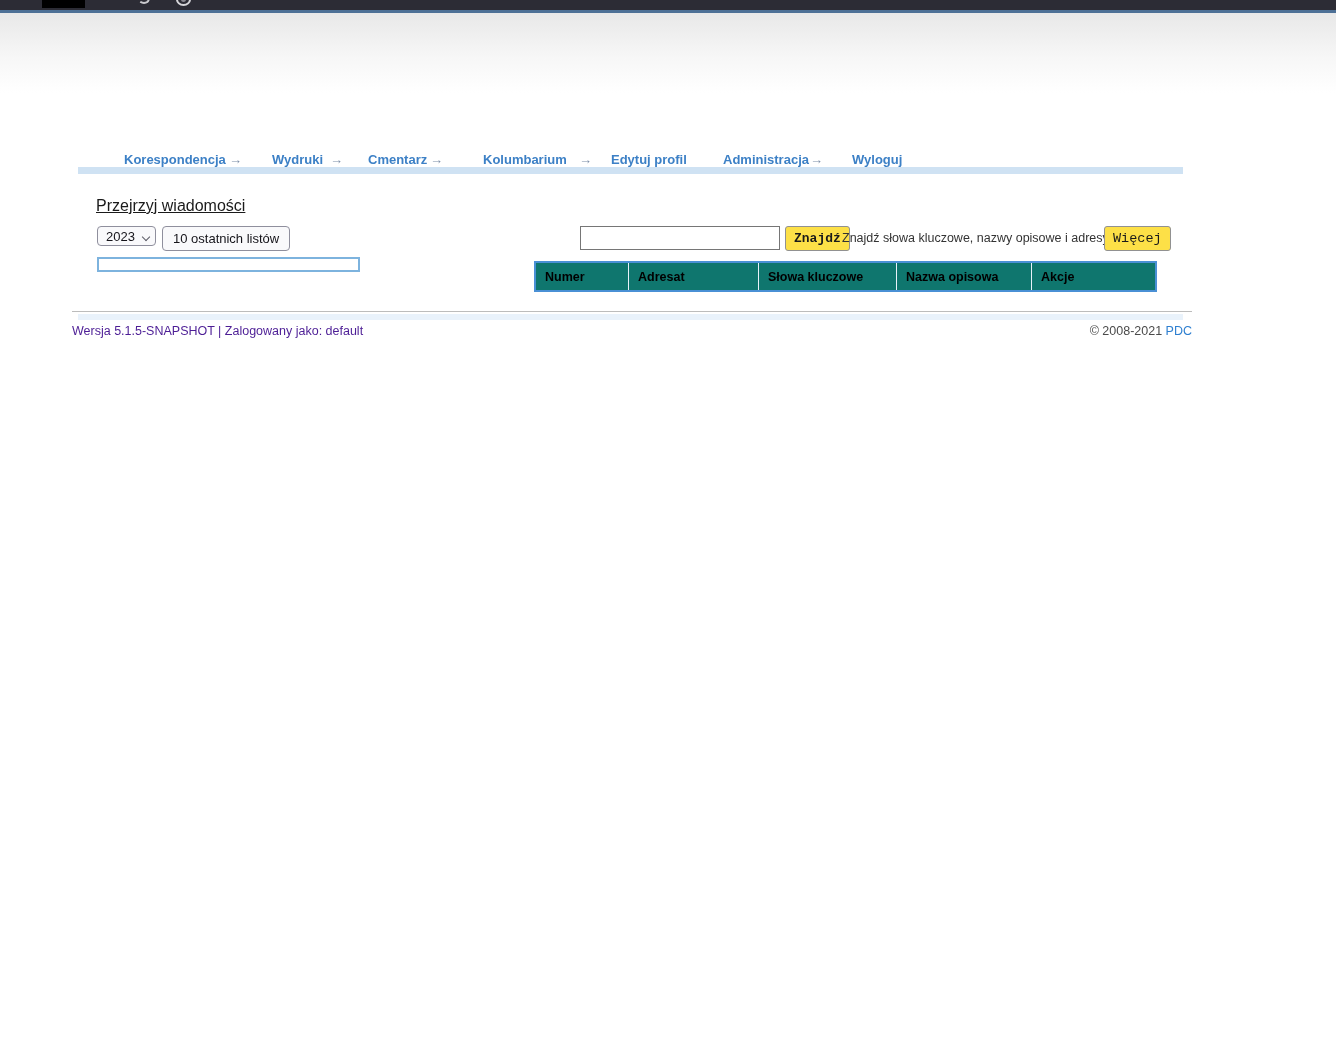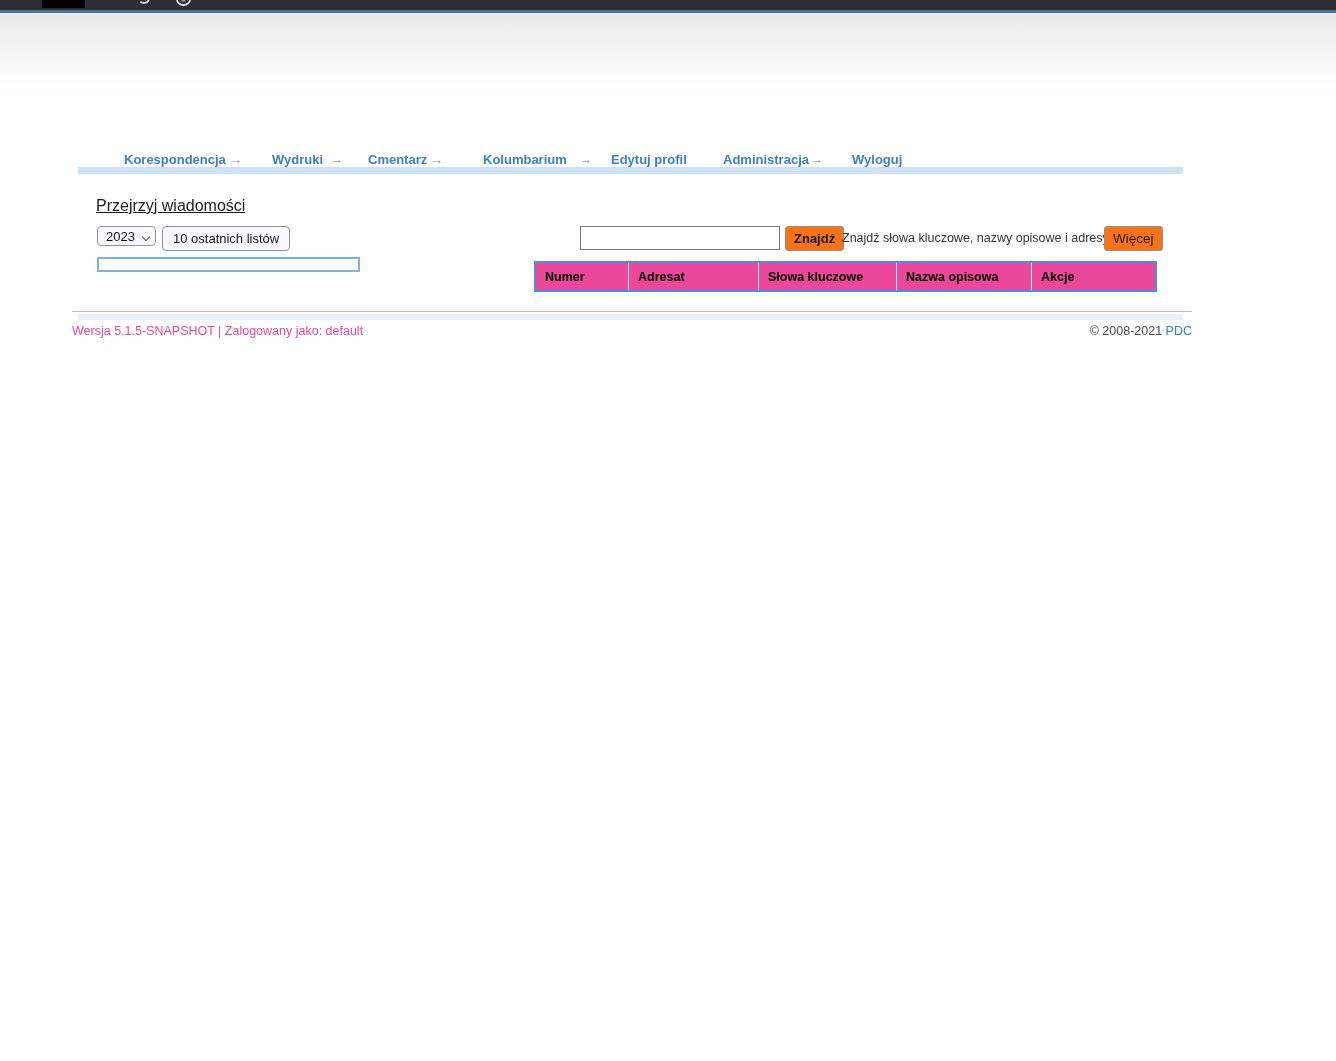--- a/index.html
+++ b/index.html
@@ -99,56 +99,56 @@
   }
 
   
   .search-input {
     position:absolute; left:580px; top:226px; width:200px; height:24px;
     border:1px solid #767676; background:#ffffff; outline:none;
     font-family:"Liberation Sans", sans-serif; font-size:13px; padding:0 4px;
   }
   .btn-default {
     position:absolute; top:226px; height:25px;
-    font-family:Liberation Sans, sans-serif;
+    font-family:Liberation Mono, monospace;
     font-size:13px; font-weight:bold; color:#1a1a1a;
-    background:#f97316; border:1px solid #919191; border-radius:3px;
+    background:#fde047; border:1px solid #919191; border-radius:3px;
     padding:0 8px; cursor:pointer;
   }
   .find-button { left:785px; }
   .more-button { left:1104px; font-weight:400; font-size:13.5px; }
   .search-hint {
     position:absolute; left:842px; top:231px;
     font-size:12.5px; color:#333333; white-space:nowrap;
   }
 
   
   .messages-table {
     position:absolute; left:534px; top:261px; width:623px;
     border-collapse:separate; border-spacing:0;
     border:2px solid #4a90d5;
   }
   .messages-table th {
-    background:#ec4899;
+    background:#0f766e;
     font-size:12.5px; font-weight:bold; color:#000000;
     text-align:left; padding:6px 6px 6px 9px; height:27px;
     border-left:1px solid #e9f1f9;
   }
   .messages-table th:first-child { border-left:none; }
 
   
   .footer-divider {
     position:absolute; left:72px; top:311px; width:1120px; height:1px; background:#bcbcbc;
   }
   .footer-strip {
     position:absolute; left:78px; top:314px; width:1105px; height:6px; background:#e9f2fb;
   }
   .footer-left {
     position:absolute; left:72px; top:324px;
-    font-size:12.5px; color:#ec4899;
+    font-size:12.5px; color:#4c1d95;
   }
   .footer-right {
     position:absolute; right:144px; top:324px;
     font-size:12.5px; color:#4a4a4a; white-space:nowrap;text-align:center;
   }
   .footer-right a { color:#2e7fd0; text-decoration:none; cursor:pointer; }
 </style>
 </head>
 <body>
 

